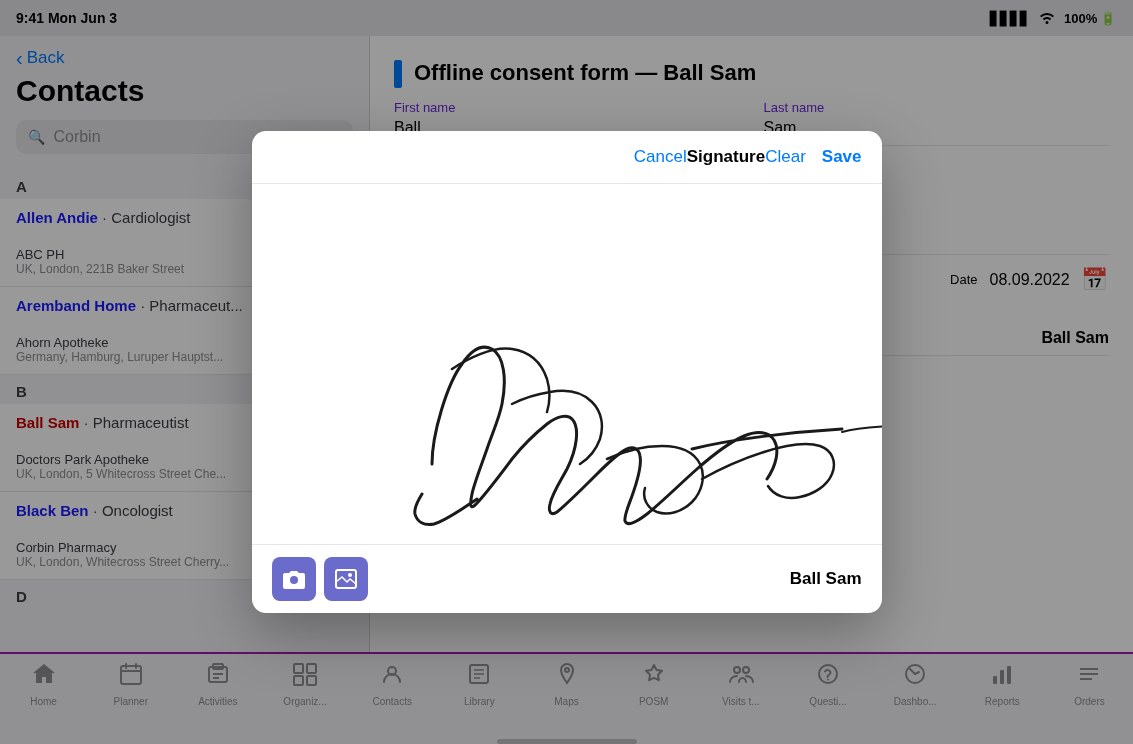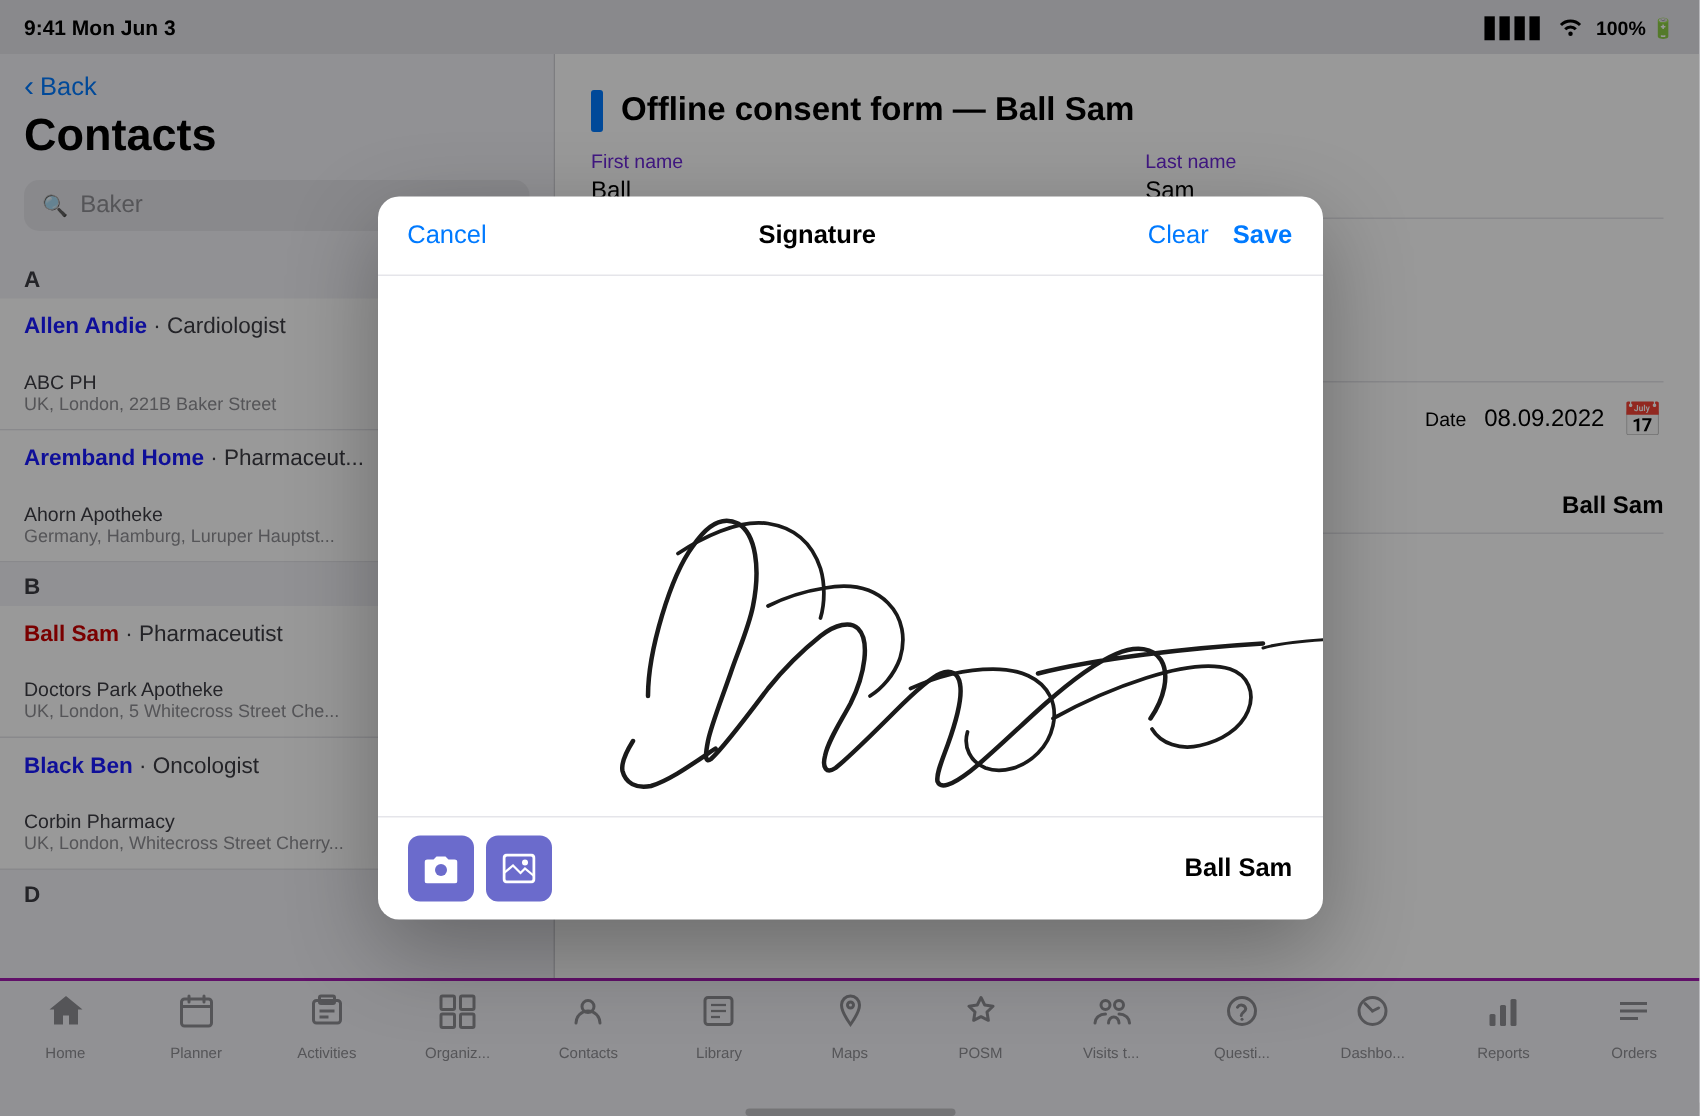--- a/index.html
+++ b/index.html
@@ -231,21 +231,21 @@
       background: #fff;
       border-radius: 14px;
       z-index: 200;
       overflow: hidden;
       box-shadow: 0 20px 60px rgba(0,0,0,0.3);
     }
 
     .modal-header {
       display: flex;
       align-items: center;
-      justify-content: space-between;
+      justify-content: flex-end;
       padding: 16px 20px;
       border-bottom: 1px solid #e5e5ea;
     }
     .modal-cancel { color: #007aff; font-size: 17px; cursor: pointer; }
     .modal-title { font-size: 17px; font-weight: 600; color: #000; }
     .modal-actions { display: flex; gap: 16px; align-items: center; }
     .modal-clear { color: #007aff; font-size: 17px; cursor: pointer; }
     .modal-save { color: #007aff; font-size: 17px; font-weight: 600; cursor: pointer; }
 
     .signature-canvas-area {
@@ -314,21 +314,21 @@
 
     <div class="sidebar">
       <div class="sidebar-header">
         <div class="back-btn">
           <span class="back-chevron">‹</span>
           <span>Back</span>
         </div>
         <div class="sidebar-title">Contacts</div>
         <div class="search-bar">
           <span class="search-icon-inner">🔍</span>
-          <span class="search-placeholder">Baker</span>
+          <span class="search-placeholder">Corbin</span>
         </div>
       </div>
 
       <div class="contacts-list">
 
         <div class="section-header">A</div>
         <div class="contact-item">
           <div><span class="contact-name">Allen Andie</span><span class="contact-role"> · Cardiologist</span></div>
           <div class="contact-company">ABC PH</div>
           <div class="contact-address">UK, London, 221B Baker Street</div>

